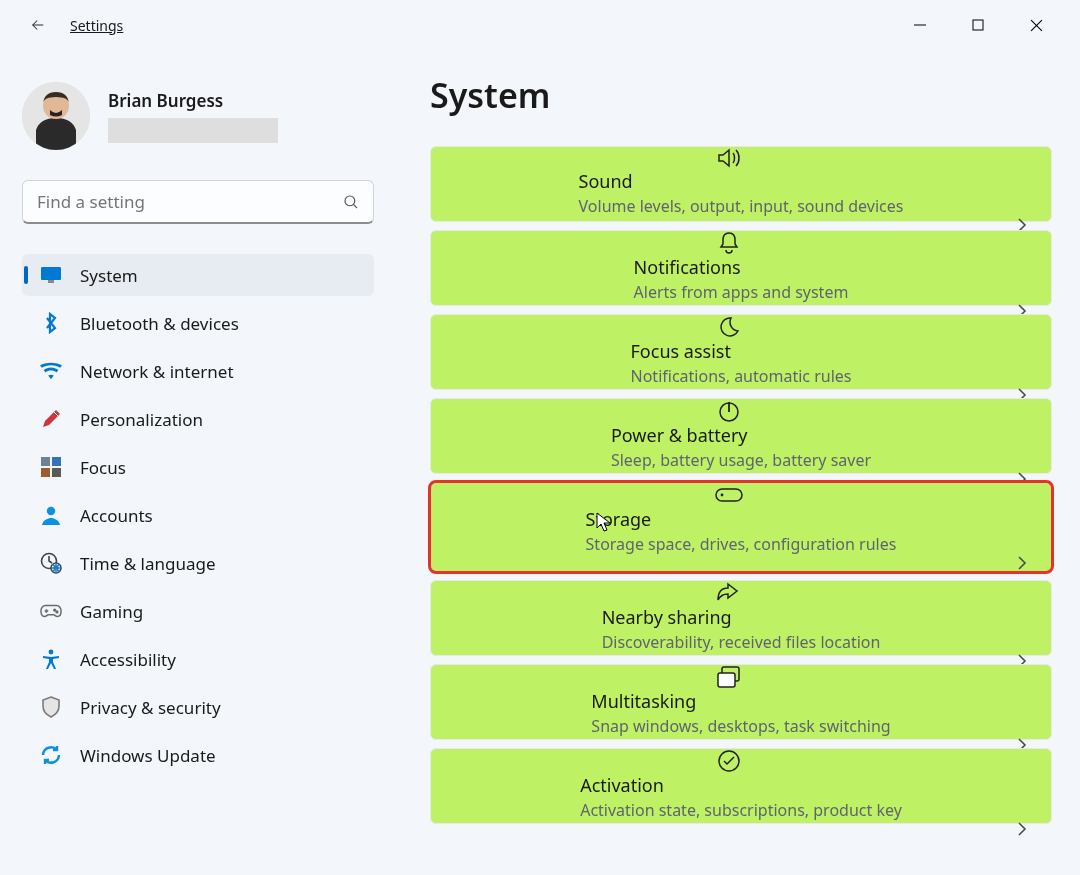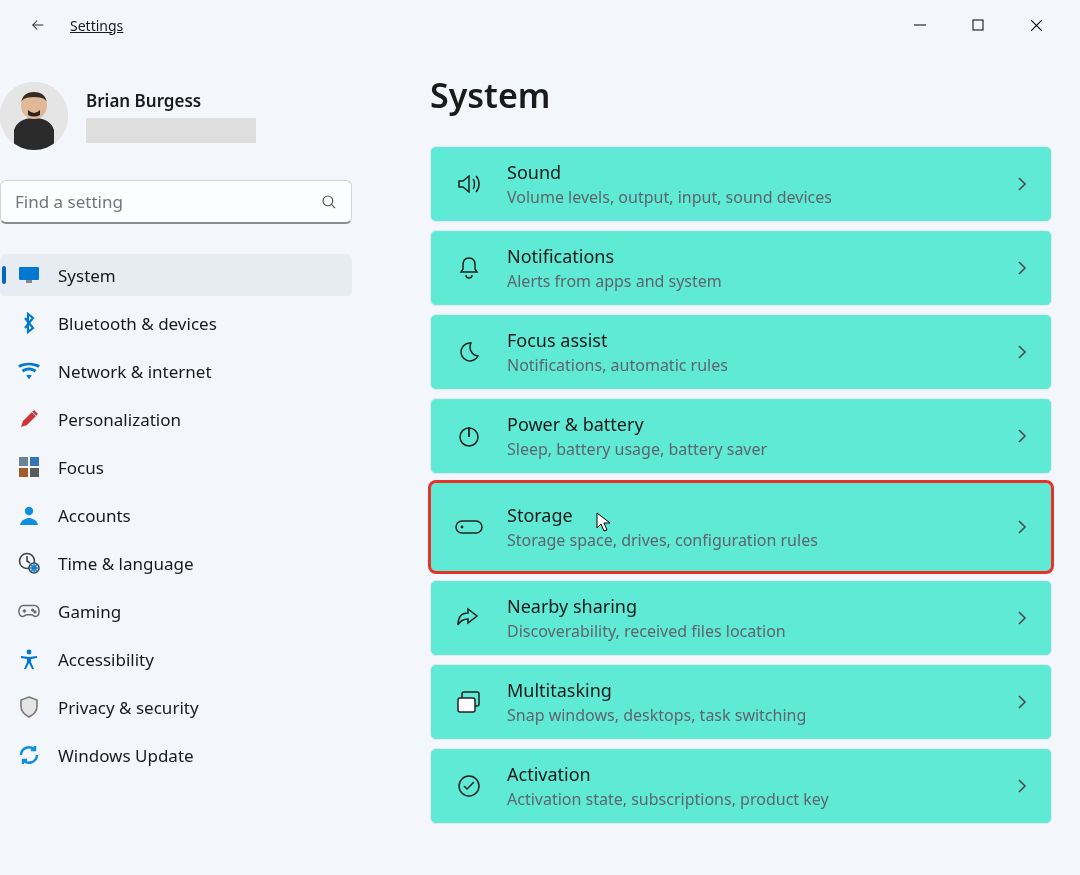--- a/index.html
+++ b/index.html
@@ -33,20 +33,21 @@
   }
   .win-btn {
     width: 58px; height: 40px;
     display: flex; align-items: center; justify-content: center;
   }
 
   
   .left {
     position: absolute; left: 0; top: 70px;
     width: 400px;
+    padding-left: 22px;
   }
   .profile {
     display: flex; align-items: center; gap: 18px;
     margin-top: 12px;
   }
   .avatar {
     width: 68px; height: 68px; border-radius: 50%;
     background: #ddd;
     overflow: hidden;
     position: relative;
@@ -109,27 +110,28 @@
     position: absolute; left: 430px; top: 72px; right: 28px;
   }
   .page-title {
     font-size: 34px; font-weight: 600;
     margin-bottom: 28px;
   }
   .cards {
     display: flex; flex-direction: column; gap: 8px;
   }
   .card {
-    background: #5eead4;
+    background: #bef264;
     border: 1px solid #e8e8ec;
     border-radius: 6px;
     height: 76px;
     display: flex; align-items: center;
     padding: 0 24px;
     position: relative;
+    flex-direction: column;
   }
   .card.highlighted {
     outline: 3px solid #e63228;
     outline-offset: -1px;
     height: 90px;
   }
   .card-icon {
     width: 28px; height: 28px;
     display: flex; align-items: center; justify-content: center;
     margin-right: 24px;

